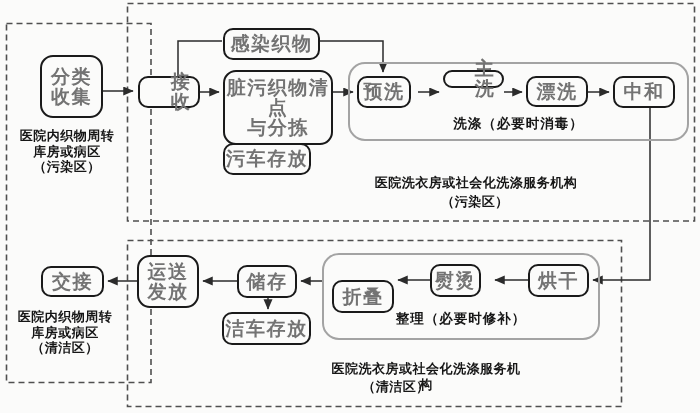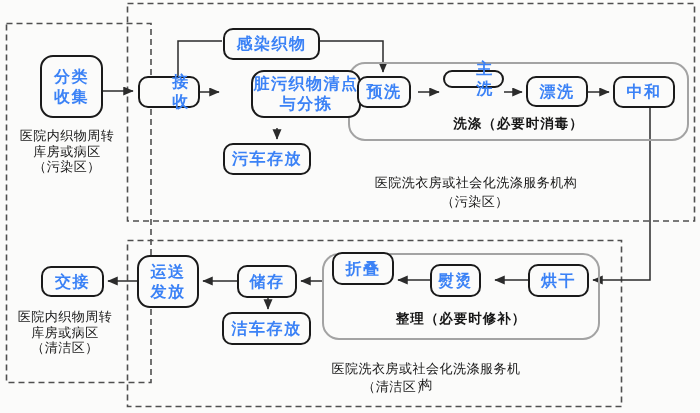--- a/index.html
+++ b/index.html
@@ -14,53 +14,53 @@
     background:#fbfbfa;
   }
   #wires { position:absolute; left:0; top:0; width:700px; height:413px; }
 
   .node {
     position:absolute; box-sizing:border-box;
     display:flex; align-items:center; justify-content:center;
     text-align:center;
     border:2px solid #1a1a1a; border-radius:10px;
     background:#fbfbfa;
-    font-weight:bold; font-size:16px; line-height:20px;
-    letter-spacing:1.5px; color:#3b82f6;
+    font-weight:bold; font-size:19px; line-height:20px;
+    letter-spacing:1.5px; color:#737373;
     white-space:pre-line;
   }
   .group {
     position:absolute; box-sizing:border-box;
     border:2px solid #a3a3a3; border-radius:17px;
     background:transparent;
   }
   .group-label {
     position:absolute; left:0; right:0;
     text-align:center; font-weight:bold; font-size:13.5px;
     letter-spacing:1px; color:#161616;
   }
   .zone-label {
     position:absolute; text-align:center;
-    font-weight:normal; font-size:13px; line-height:15.5px;
+    font-weight:bold; font-size:13px; line-height:15.5px;
     letter-spacing:0.5px; color:#161616;
     white-space:pre-line;
   }
   
   .n-sort     { left:40px;  top:55px;  width:63px;  height:63px;  border-radius:13px; }
   .n-receive  { left:138px; top:76px;  width:62px;  height:32px;padding-left:24px; }
   .n-infect   { left:223px; top:28px;  width:97px;  height:32px; }
-  .n-count    { left:223px; top:70px;  width:110px; height:48px;  border-radius:13px;margin-left:28px; }
+  .n-count    { left:223px; top:70px;  width:110px; height:75px;  border-radius:13px; }
   .n-dirtycart{ left:223px; top:143px; width:88px;  height:32px; }
   .n-prewash  { left:357px; top:76px;  width:54px;  height:32px; }
   .n-mainwash { left:443px; top:70px;  width:61px;  height:18px;padding-left:23px; }
   .n-rinse    { left:526px; top:76px;  width:62px;  height:31px; }
   .n-neutral  { left:613px; top:76px;  width:62px;  height:32px; }
   .n-dry      { left:528px; top:264px; width:61px;  height:33px; }
   .n-iron     { left:430px; top:264px; width:51px;  height:33px; }
-  .n-fold     { left:332px; top:252px; width:62px;  height:33px; }
+  .n-fold     { left:332px; top:280px; width:62px;  height:33px; }
   .n-store    { left:237px; top:265px; width:60px;  height:33px; }
   .n-cleancart{ left:222px; top:312px; width:89px;  height:33px; }
   .n-transport{ left:137px; top:255px; width:62px;  height:53px;  border-radius:13px; }
   .n-handover { left:41px;  top:266px; width:63px;  height:31px; }
 
   .g-washing   { left:348px; top:62px;  width:341px; height:79px; }
   .g-washing .group-label   { bottom:6px; }
   .g-finishing { left:322px; top:253px; width:278px; height:87px; }
   .g-finishing .group-label { bottom:10px; }
 

